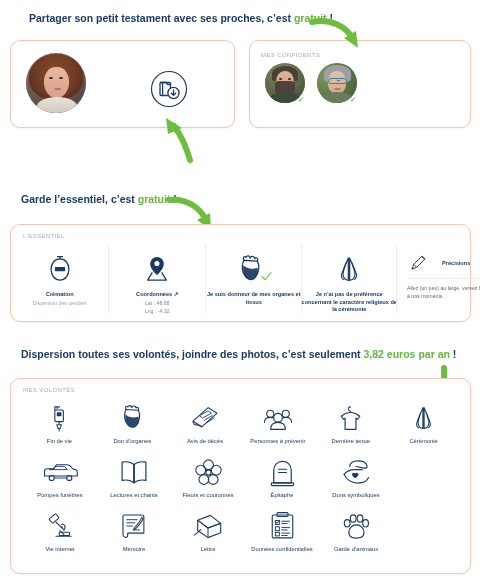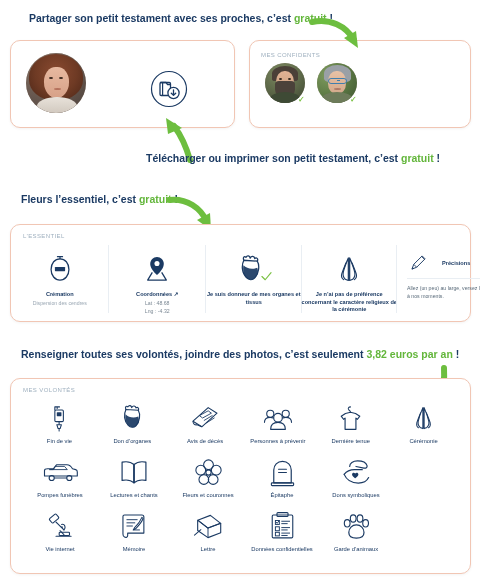--- a/index.html
+++ b/index.html
@@ -255,26 +255,23 @@
     </svg>
   </div>
 
   <div class="arrow" style="left:160px; top:116px; width:54px; height:48px;">
     <svg viewBox="0 0 54 48" width="54" height="48">
       <path d="M30 44 C26 30, 20 18, 14 10" fill="none" stroke="#6dbe3f" stroke-width="6" stroke-linecap="round"></path>
       <path d="M6 2 L22 12 L8 18 Z" fill="#6dbe3f"></path>
     </svg>
   </div>
 
-  <div class="heading" id="h-download">
-    <span>Télécharger ou imprimer son petit testament, c’est </span><span class="free">gratuit</span><span class="excl"> !</span>
-  </div>
 
   <div class="heading" id="h-essential">
-    <span>Fleurs l’essentiel, c’est </span><span class="free">gratuit</span><span class="excl"> !</span>
+    <span>Garde l’essentiel, c’est </span><span class="free">gratuit</span><span class="excl"> !</span>
   </div>
 
   <div class="arrow" style="left:163px; top:192px; width:62px; height:48px;">
     <svg viewBox="0 0 62 48" width="62" height="48">
       <path d="M6 8 C24 6, 38 16, 44 30" fill="none" stroke="#6dbe3f" stroke-width="6" stroke-linecap="round"></path>
       <path d="M34 28 L48 38 L47 21 Z" fill="#6dbe3f"></path>
     </svg>
   </div>
 
   <div class="card" id="card-essential">
@@ -350,21 +347,21 @@
           <span class="prec-title">Précisions</span>
         </div>
         <div class="prec-rule"></div>
         <div class="prec-body">Allez (un peu) au large, versez les cendres dans la mer, trinquez à nos moments.</div>
       </div>
 
     </div>
   </div>
 
   <div class="heading" id="h-wishes">
-    <span>Renseigner toutes ses volontés, joindre des photos, c’est seulement </span><span class="free">3,82 euros par an</span><span class="excl"> !</span>
+    <span>Dispersion toutes ses volontés, joindre des photos, c’est seulement </span><span class="free">3,82 euros par an</span><span class="excl"> !</span>
   </div>
 
   <div class="arrow" style="left:424px; top:364px; width:38px; height:52px;">
     <svg viewBox="0 0 38 52" width="38" height="52">
       <path d="M20 4 C21 16, 19 26, 14 36" fill="none" stroke="#6dbe3f" stroke-width="6" stroke-linecap="round"></path>
       <path d="M5 30 L12 46 L22 33 Z" fill="#6dbe3f"></path>
     </svg>
   </div>
 
   <div class="card" id="card-wishes">

